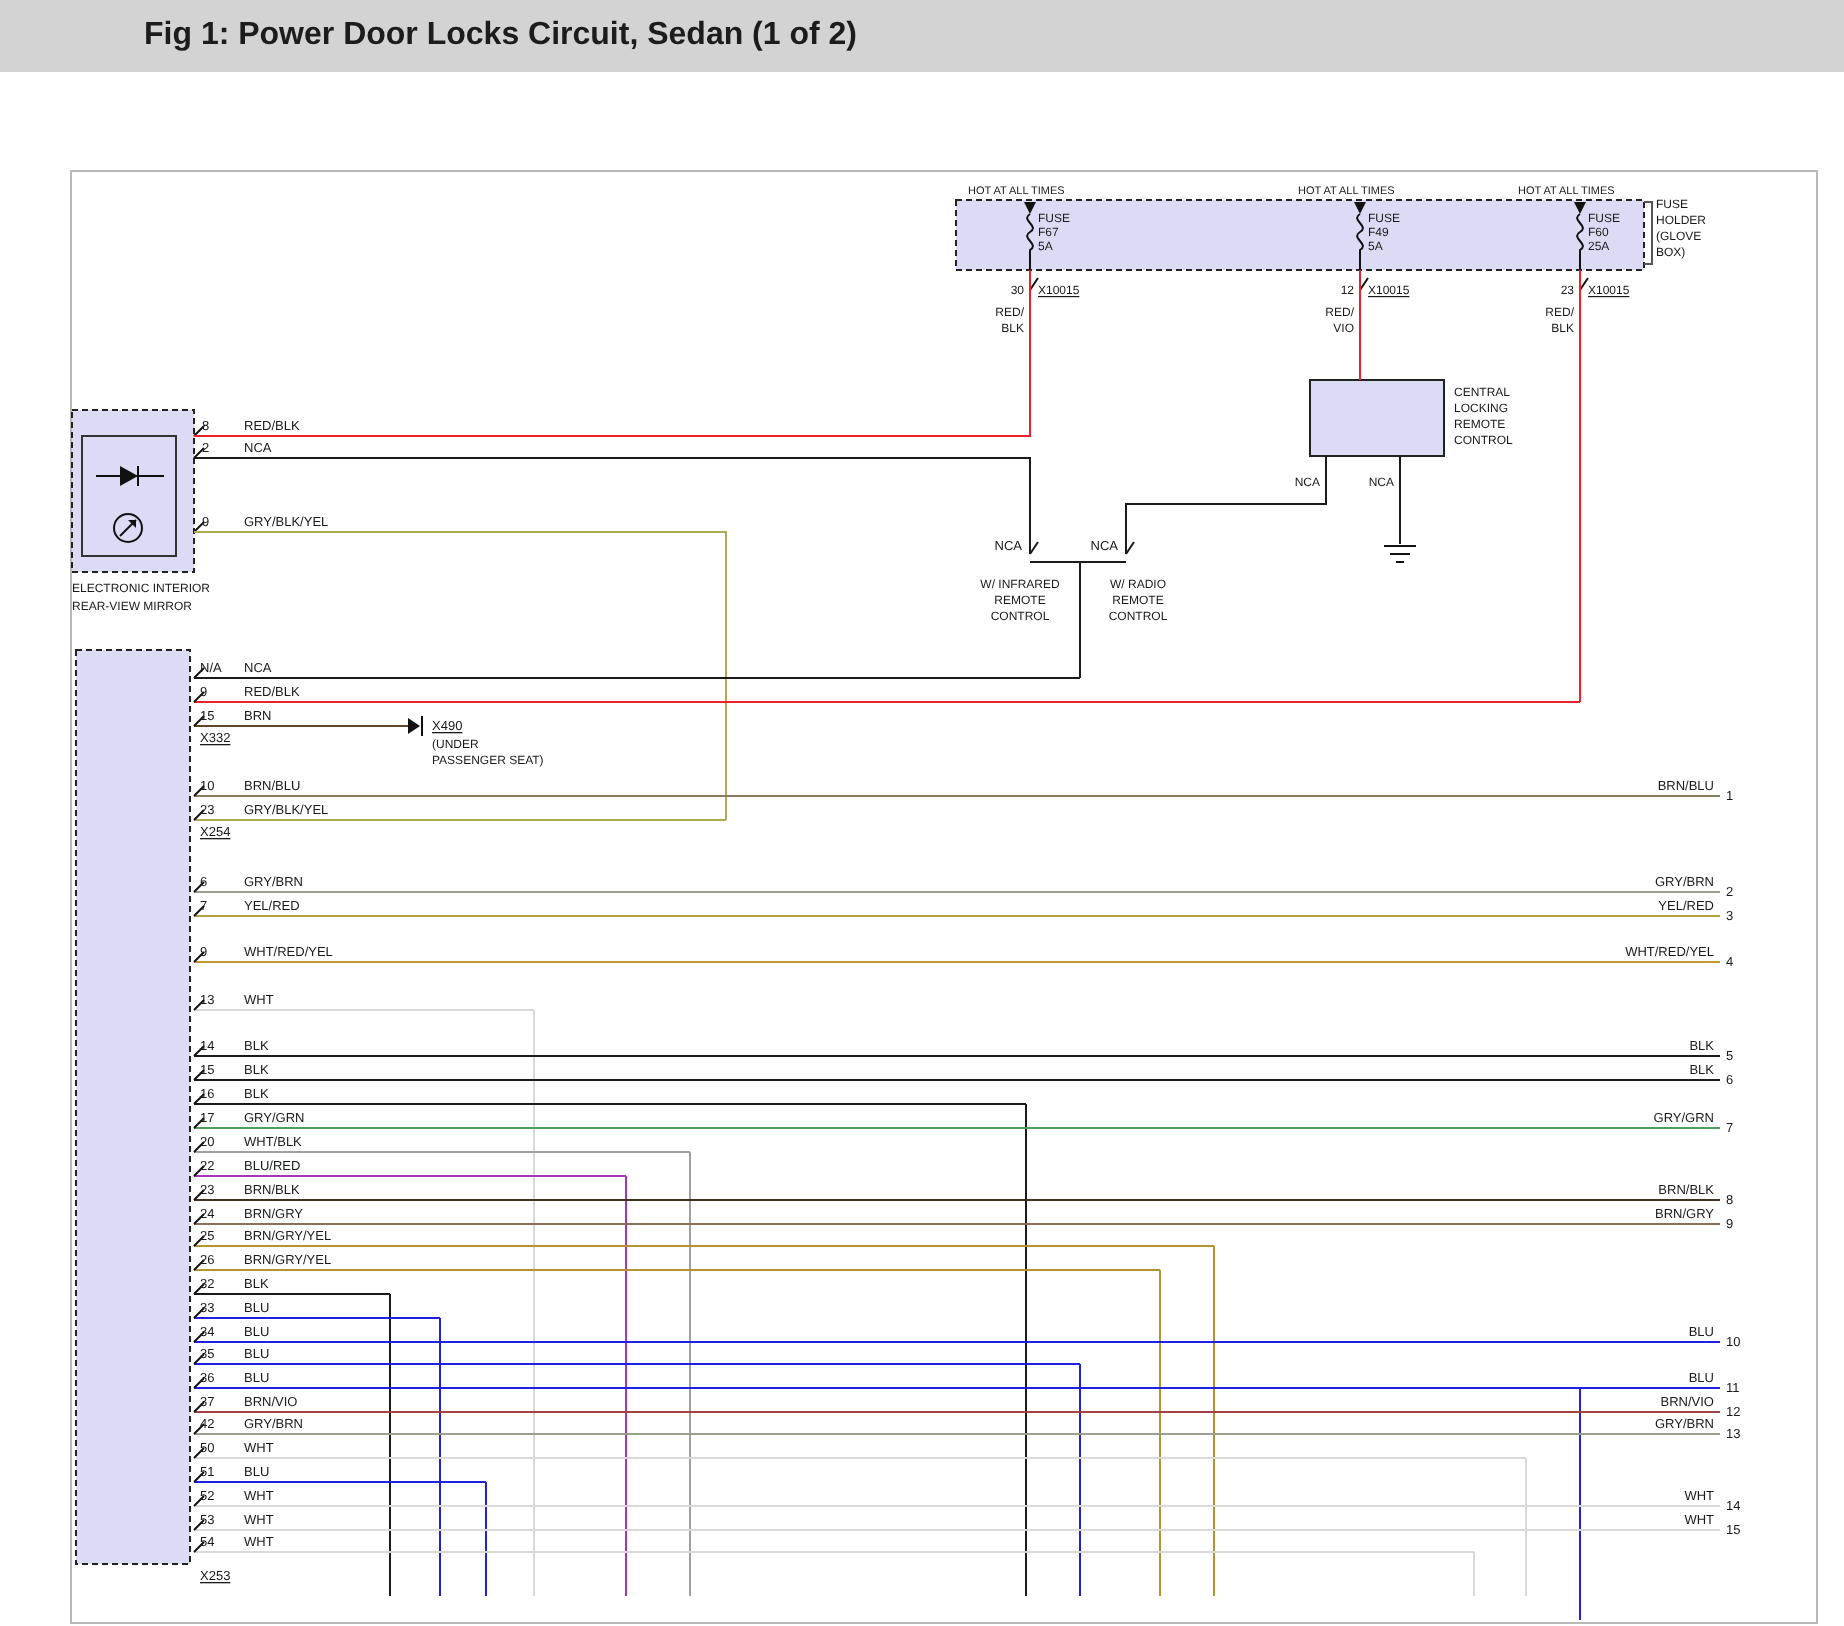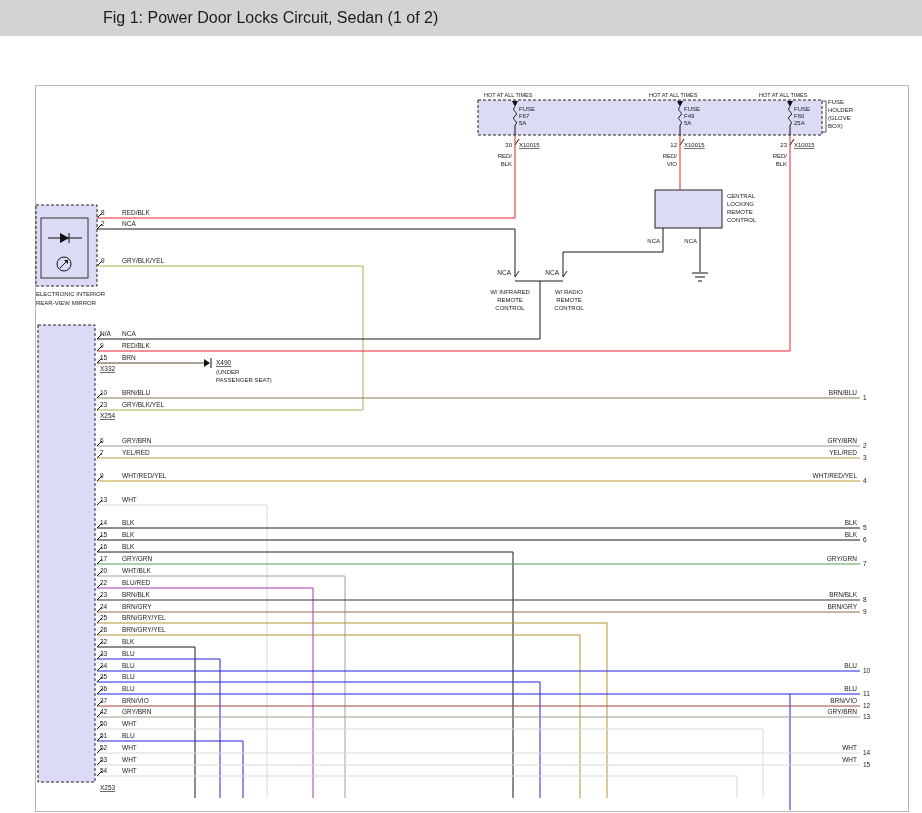--- a/index.html
+++ b/index.html
@@ -1,21 +1,21 @@
 <!DOCTYPE html>
 <html><head>
 <meta charset="utf-8">
 <style>
   *{margin:0;padding:0;box-sizing:border-box;}
   html,body{width:922px;height:813px;background:#ffffff;overflow:hidden;
     font-family:"Liberation Sans",sans-serif;}
   .page{position:relative;width:922px;height:813px;}
   .header{position:absolute;top:0;left:0;width:922px;height:36px;background:#d3d3d3;
     display:flex;align-items:center;}
-  .header .title{margin-left:103px;font-size:16px;color:#1c1c1c;}
+  .header .title{margin-left:72px;font-size:16px;color:#1c1c1c;font-weight:bold;}
   svg{position:absolute;top:0;left:0;}
   svg text{font-family:"Liberation Sans",sans-serif;fill:#1a1a1a;}
 </style>
 </head>
 <body>
 
 <div class="page">
   <div class="header">
     <span class="title">Fig 1: Power Door Locks Circuit, Sedan (1 of 2)</span>
   </div>

